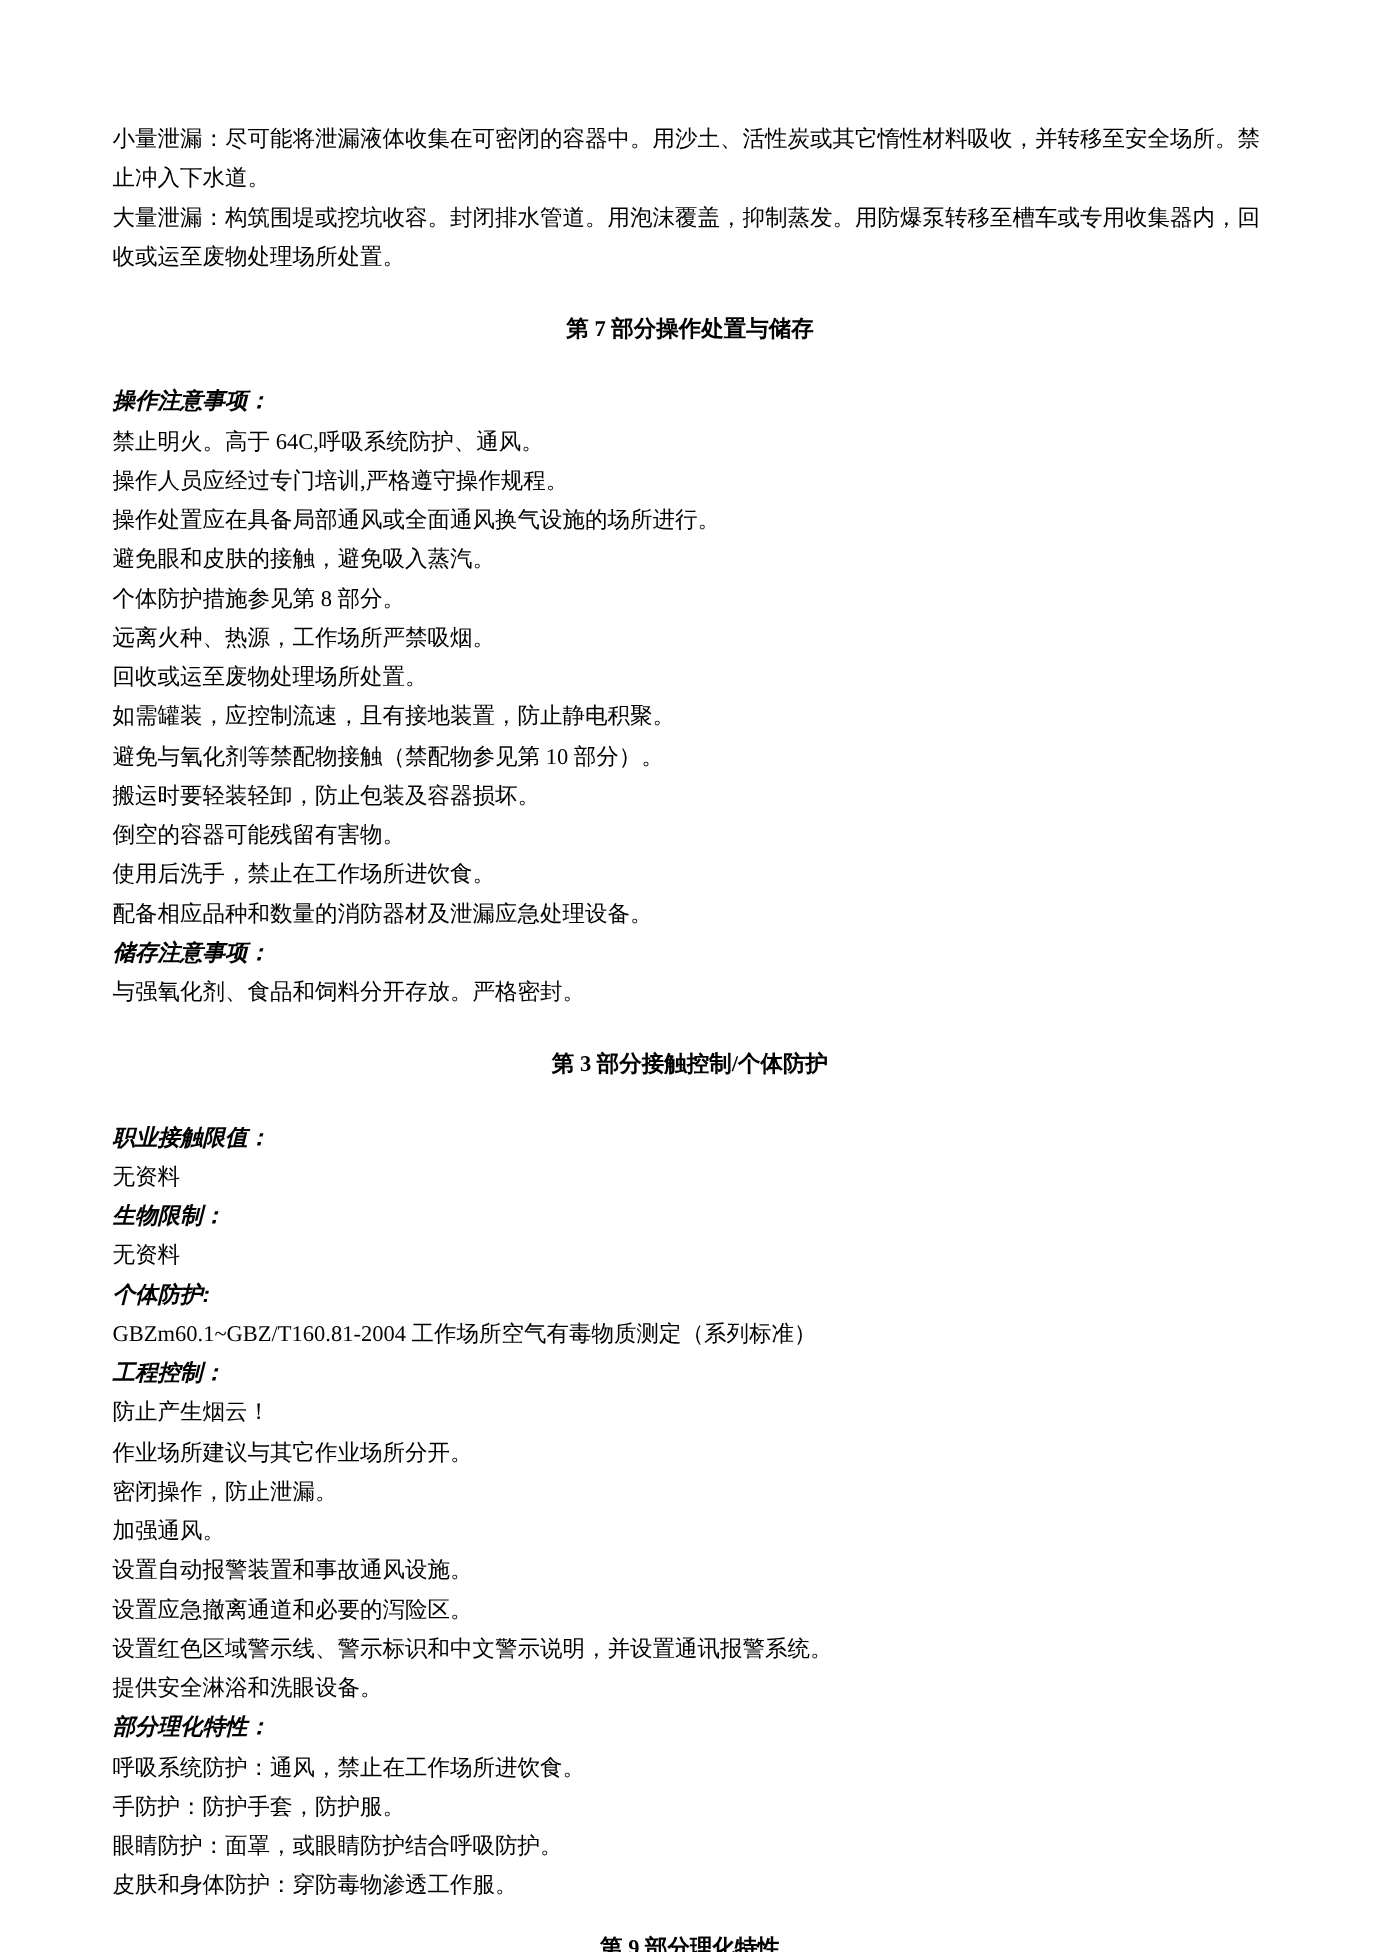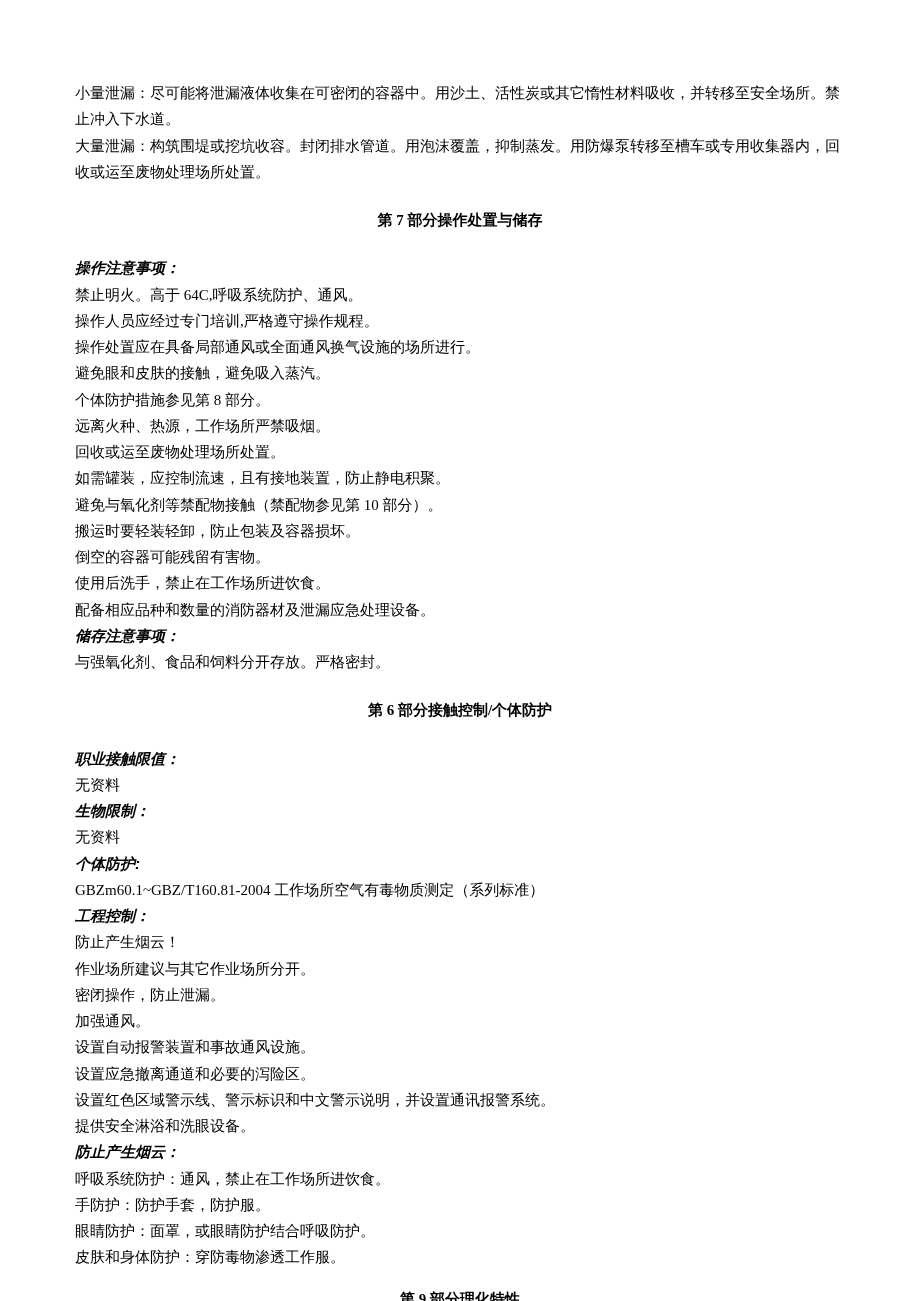--- a/index.html
+++ b/index.html
@@ -52,36 +52,36 @@
 <p>回收或运至废物处理场所处置。</p>
 <p>如需罐装，应控制流速，且有接地装置，防止静电积聚。</p>
 <p>避免与氧化剂等禁配物接触（禁配物参见第 10 部分）。</p>
 <p>搬运时要轻装轻卸，防止包装及容器损坏。</p>
 <p>倒空的容器可能残留有害物。</p>
 <p>使用后洗手，禁止在工作场所进饮食。</p>
 <p>配备相应品种和数量的消防器材及泄漏应急处理设备。</p>
 <p class="label">储存注意事项：</p>
 <p>与强氧化剂、食品和饲料分开存放。严格密封。</p>
 
-<p class="section-title">第 6 部分接触控制/个体防护</p>
+<p class="section-title">第 3 部分接触控制/个体防护</p>
 
 <p class="label">职业接触限值：</p>
 <p>无资料</p>
 <p class="label">生物限制：</p>
 <p>无资料</p>
 <p class="label">个体防护:</p>
 <p>GBZm60.1~GBZ/T160.81-2004 工作场所空气有毒物质测定（系列标准）</p>
 <p class="label">工程控制：</p>
 <p>防止产生烟云！</p>
 <p>作业场所建议与其它作业场所分开。</p>
 <p>密闭操作，防止泄漏。</p>
 <p>加强通风。</p>
 <p>设置自动报警装置和事故通风设施。</p>
 <p>设置应急撤离通道和必要的泻险区。</p>
 <p>设置红色区域警示线、警示标识和中文警示说明，并设置通讯报警系统。</p>
 <p>提供安全淋浴和洗眼设备。</p>
-<p class="label">防止产生烟云：</p>
+<p class="label">部分理化特性：</p>
 <p>呼吸系统防护：通风，禁止在工作场所进饮食。</p>
 <p>手防护：防护手套，防护服。</p>
 <p>眼睛防护：面罩，或眼睛防护结合呼吸防护。</p>
 <p>皮肤和身体防护：穿防毒物渗透工作服。</p>
 
 <p class="section-title tight">第 9 部分理化特性</p>
 
 </body></html>

